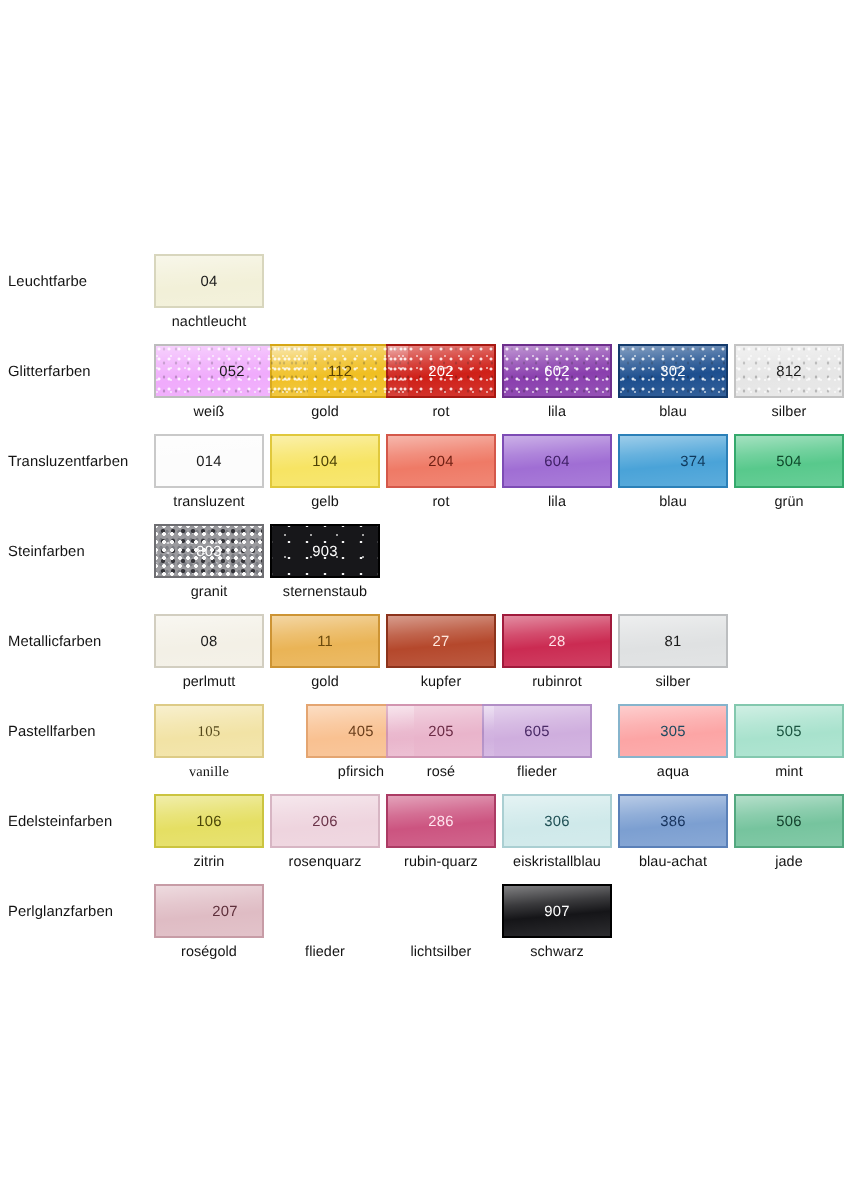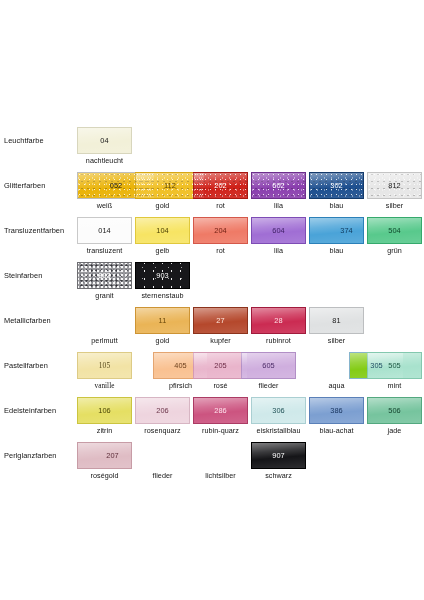--- a/index.html
+++ b/index.html
@@ -148,21 +148,21 @@
             <span class="code" style="color: rgb(26, 26, 26);">04</span>
           </div>
           <div class="name">nachtleucht</div>
         </div>
       </div>
     </div>
     <div class="row" style="top: 172px;">
       <div class="row-label">Glitterfarben</div>
       <div class="swatches">
         <div class="cell" style="left: 0px;">
-          <div class="chip speckle gloss" style="background: #eab308; border: 1px solid rgb(189, 189, 189); width: 78px; height: 27px; text-align: right;">
+          <div class="chip speckle gloss" style="background: #f0abfc; border: 1px solid rgb(189, 189, 189); width: 78px; height: 27px; text-align: right;">
             <span class="code" style="color: rgb(26, 26, 26);">052</span>
           </div>
           <div class="name">weiß</div>
         </div>
         <div class="cell" style="left: 58px;">
           <div class="chip speckle gloss" style="background: rgb(240, 191, 34); border: 1px solid rgb(214, 166, 21); width: 70px; height: 27px;">
             <span class="code" style="color: rgb(90, 67, 5);">112</span>
           </div>
           <div class="name">gold</div>
         </div>
@@ -247,20 +247,23 @@
             <span class="code" style="color: rgb(255, 255, 255);">903</span>
           </div>
           <div class="name">sternenstaub</div>
         </div>
       </div>
     </div>
     <div class="row" style="top: 307px;">
       <div class="row-label">Metallicfarben</div>
       <div class="swatches">
         <div class="cell" style="left: 0px;">
+          <div class="chip gloss" style="background: rgb(243, 240, 230); border: 1px solid rgb(210, 206, 192); width: 55px; height: 27px;">
+            <span class="code" style="color: rgb(26, 26, 26);">08</span>
+          </div>
           <div class="name">perlmutt</div>
         </div>
         <div class="cell" style="left: 58px;">
           <div class="chip gloss" style="background: rgb(234, 180, 86); border: 1px solid rgb(205, 148, 52); width: 55px; height: 27px;">
             <span class="code" style="color: rgb(107, 74, 12);">11</span>
           </div>
           <div class="name">gold</div>
         </div>
         <div class="cell" style="left: 116px;">
           <div class="chip gloss" style="background: rgb(181, 72, 44); border: 1px solid rgb(140, 51, 28); width: 55px; height: 27px;">
@@ -303,21 +306,21 @@
           </div>
           <div class="name">rosé</div>
         </div>
         <div class="cell" style="left: 164px;">
           <div class="chip gloss" style="background: rgb(207, 174, 222); border: 1px solid rgb(178, 143, 198); width: 55px; height: 27px;">
             <span class="code" style="color: rgb(74, 42, 102);">605</span>
           </div>
           <div class="name">flieder</div>
         </div>
         <div class="cell" style="left: 232px;">
-          <div class="chip gloss" style="background: #84cc16; border: 1px solid rgb(134, 180, 204); width: 55px; height: 27px; margin-left: 40px;">
+          <div class="chip gloss" style="background: #fca5a5; border: 1px solid rgb(134, 180, 204); width: 55px; height: 27px;">
             <span class="code" style="color: rgb(29, 74, 96);">305</span>
           </div>
           <div class="name">aqua</div>
         </div>
         <div class="cell" style="left: 290px;">
           <div class="chip gloss" style="background: rgb(168, 226, 205); border: 1px solid rgb(131, 200, 174); width: 55px; height: 27px;">
             <span class="code" style="color: rgb(27, 85, 65);">505</span>
           </div>
           <div class="name">mint</div>
         </div>

